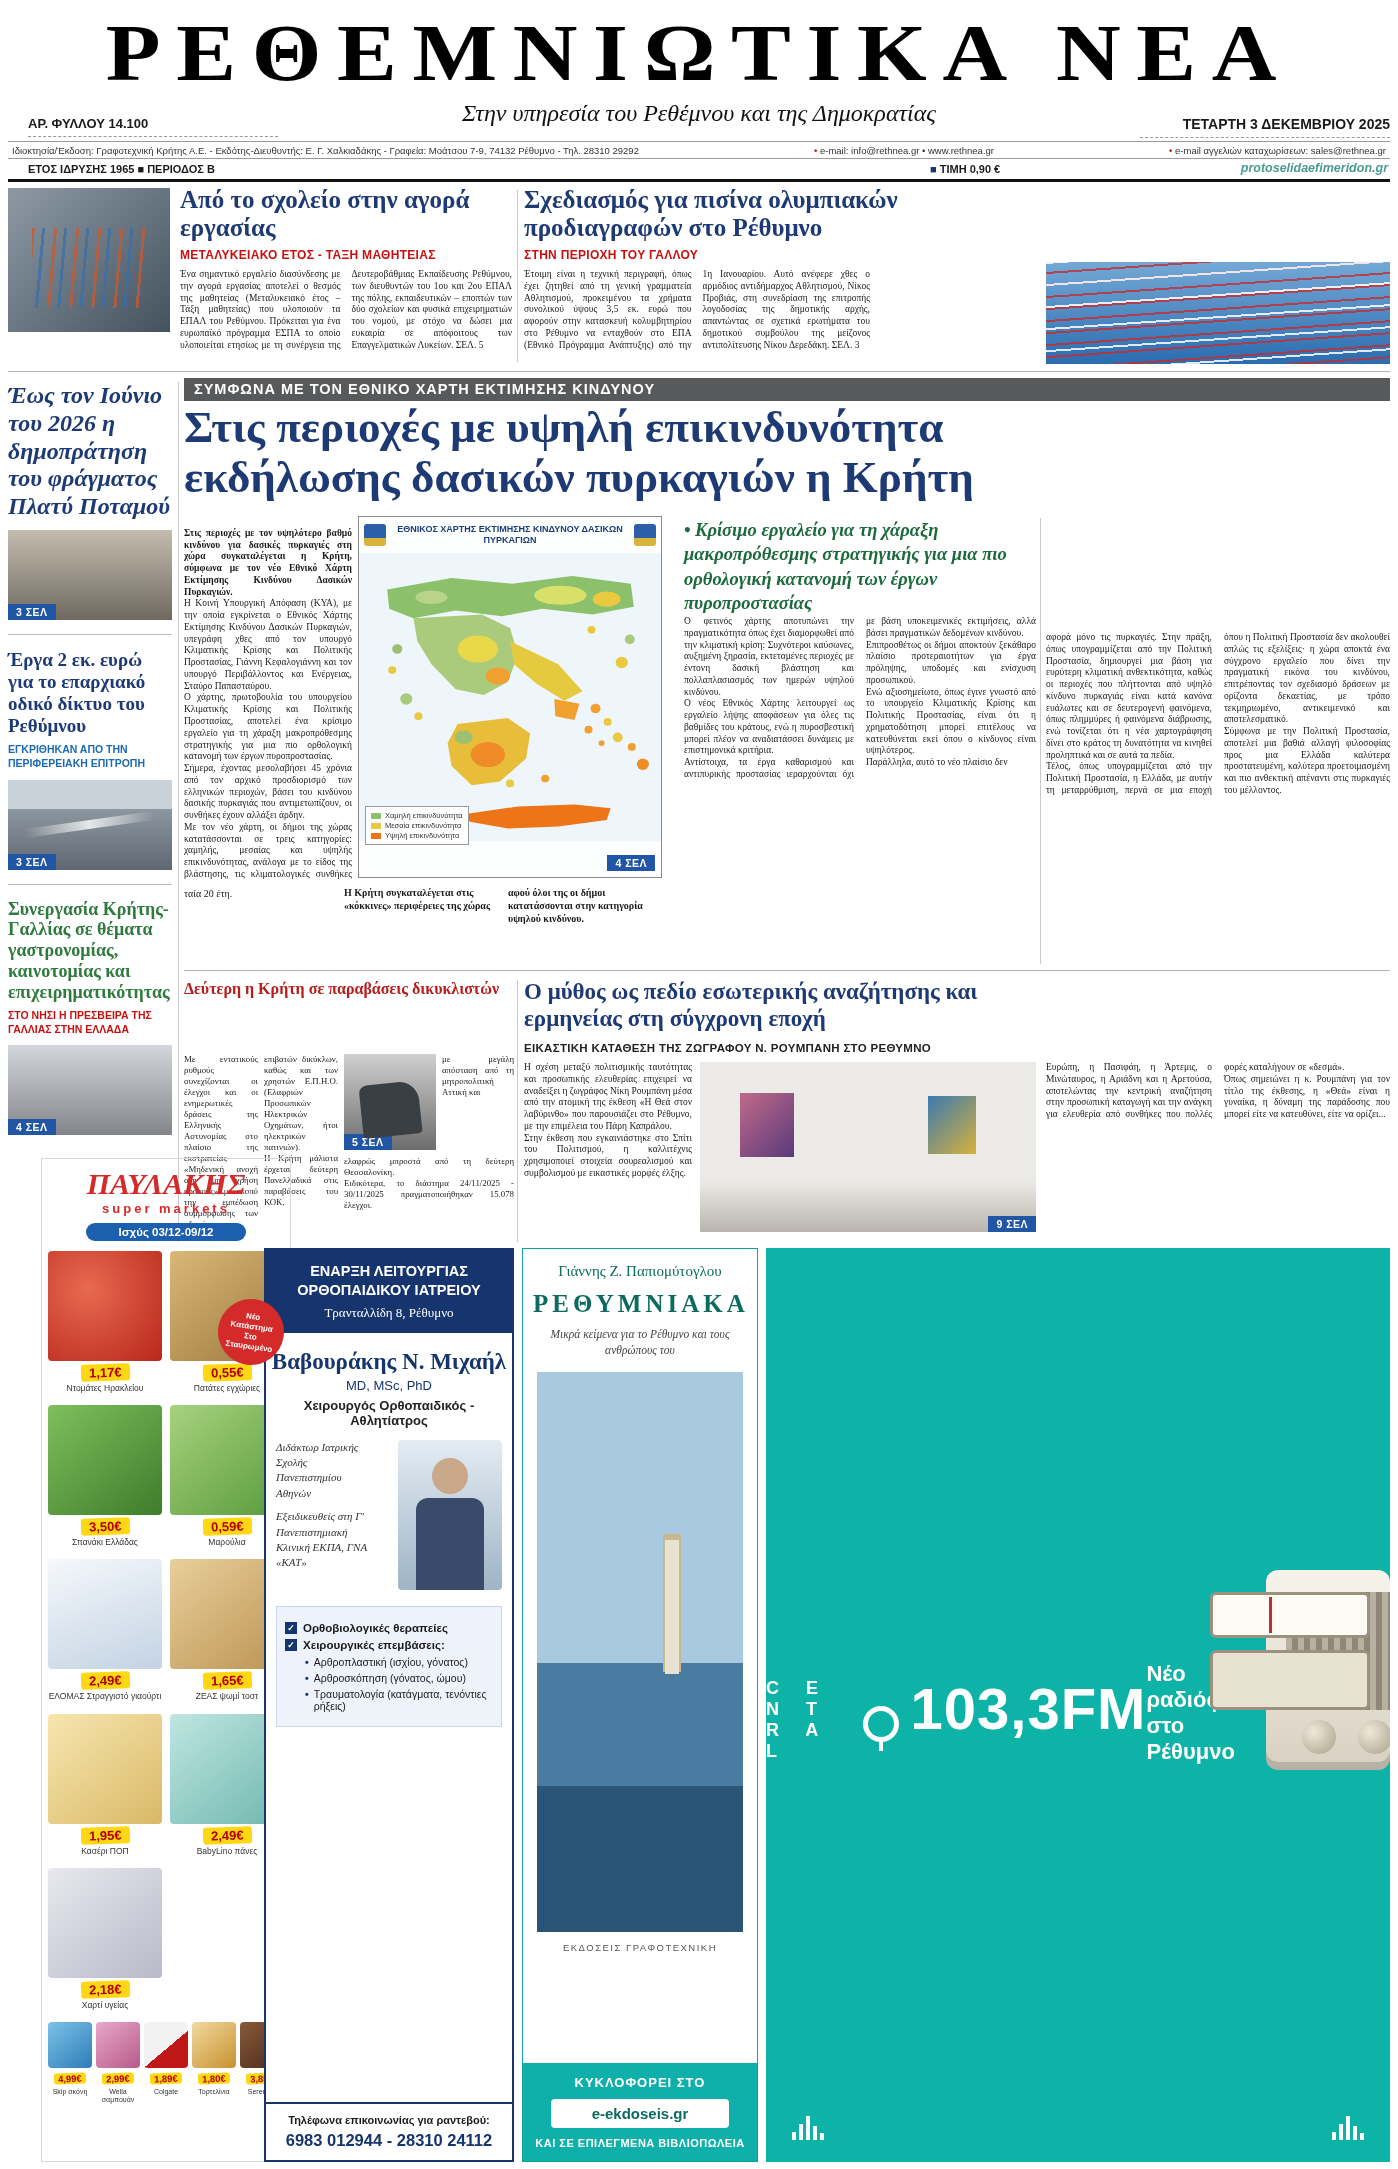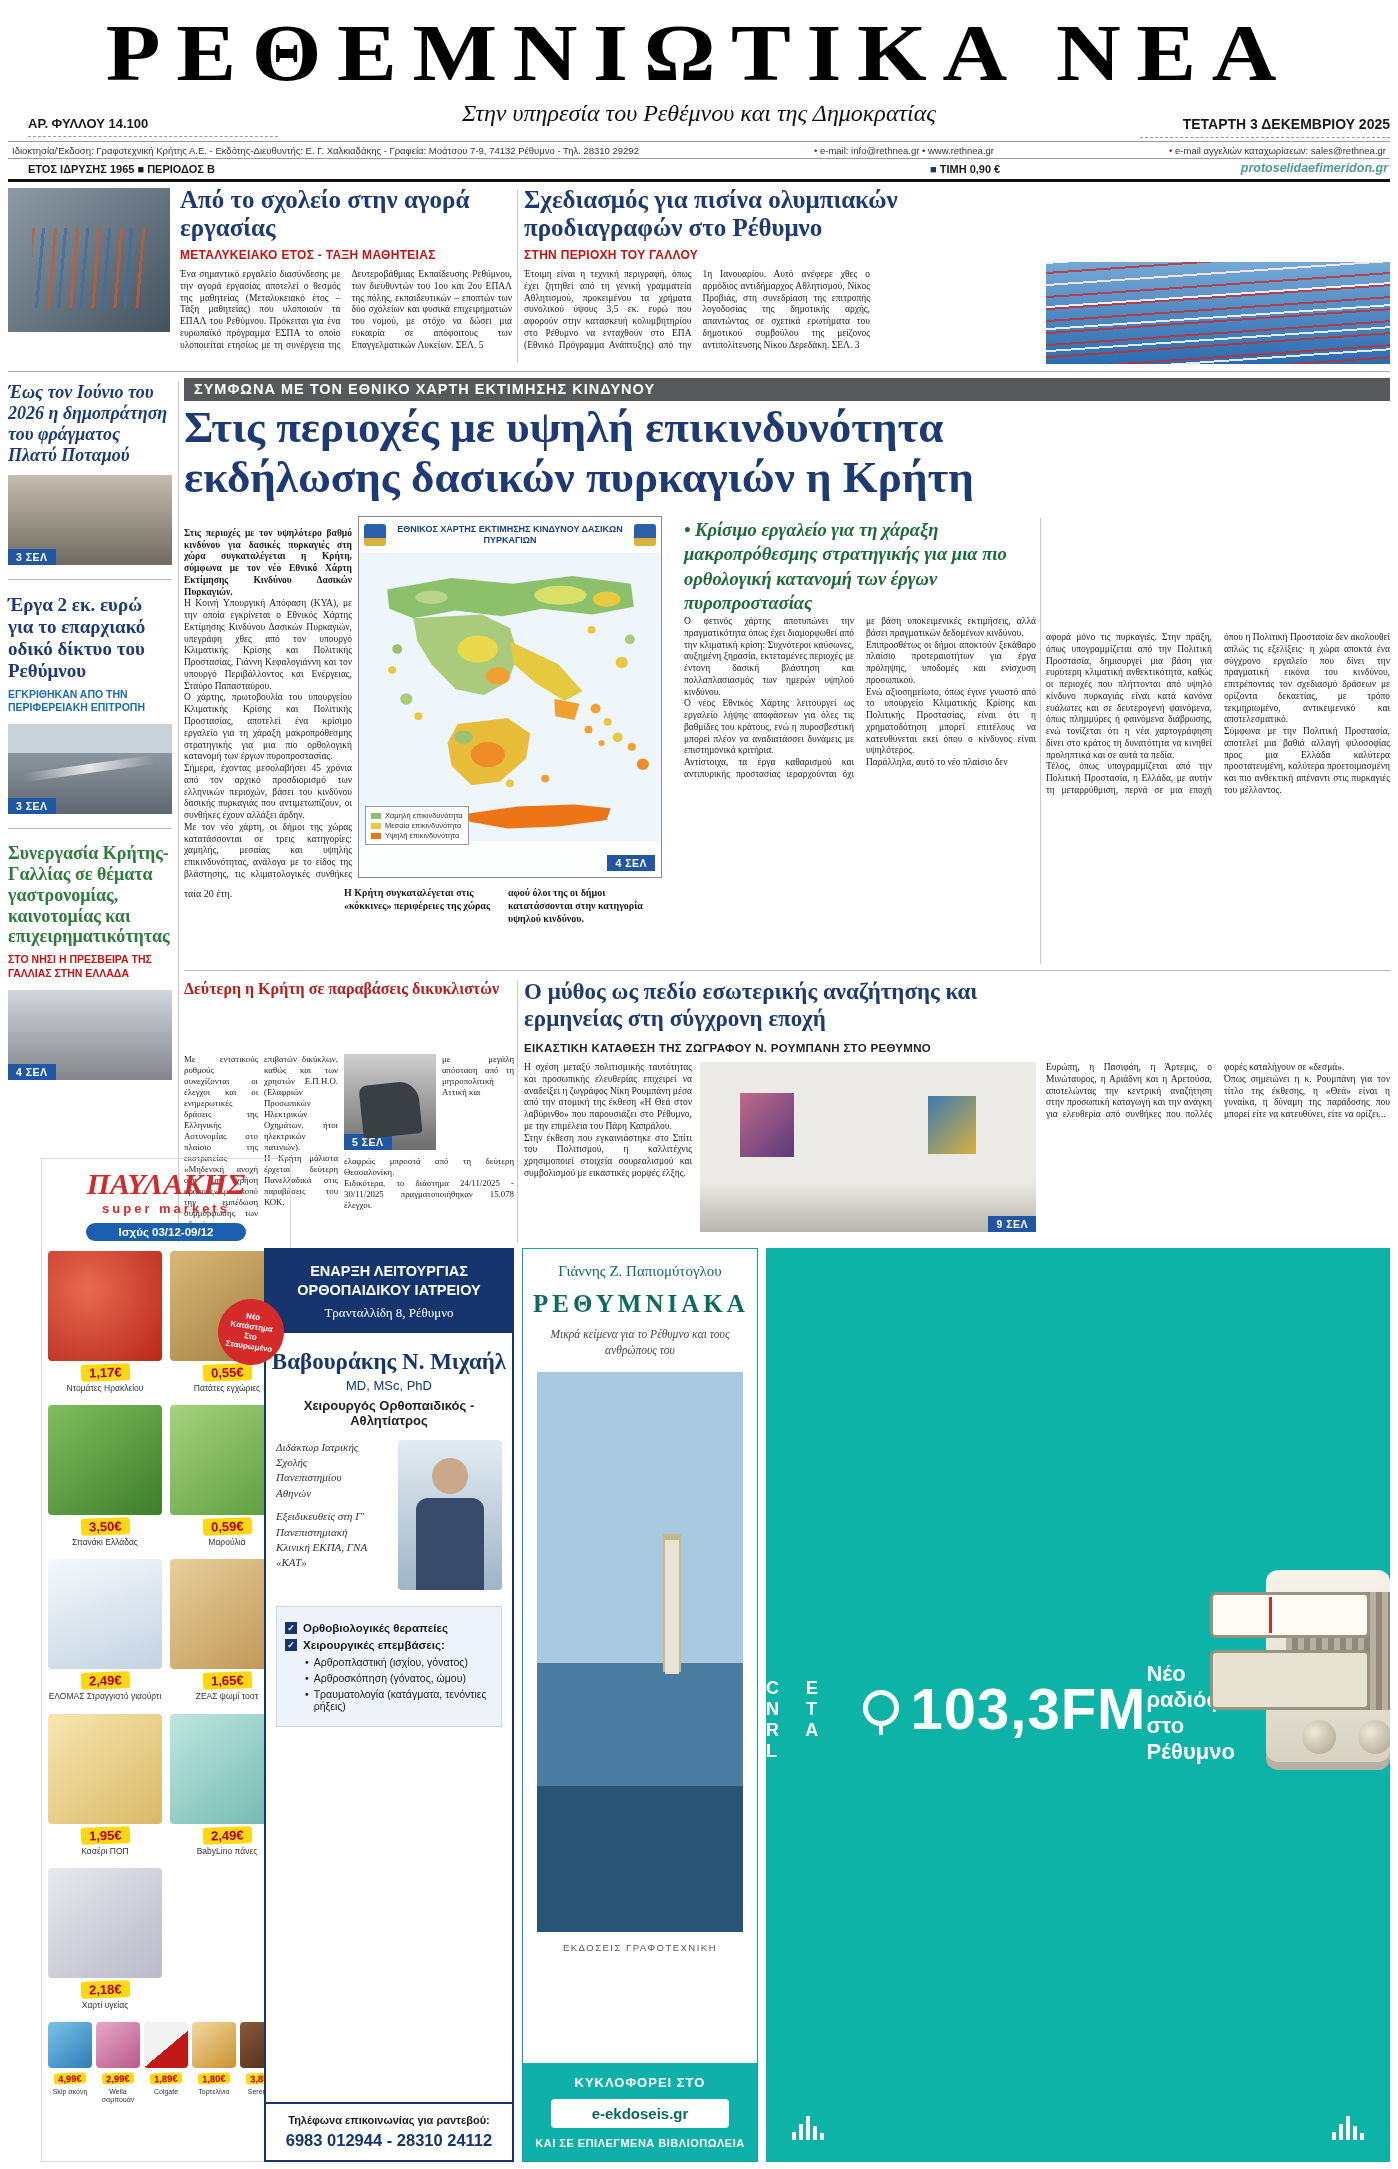--- a/index.html
+++ b/index.html
@@ -57,21 +57,21 @@
     background:repeating-linear-gradient(95deg,#c85a30 0 3px,transparent 3px 10px,#3a6fa8 10px 13px,transparent 13px 22px); }
   #photo-pool { left:1046px; top:262px; width:344px; height:102px;
     background:
       repeating-linear-gradient(176deg, rgba(255,255,255,.85) 0 2px, transparent 2px 22px),
       repeating-linear-gradient(176deg, rgba(198,44,44,.8) 10px 12px, transparent 12px 22px),
       linear-gradient(180deg,#74a9d6,#2b6cb0); }
 
   
   #sidebar { position:absolute; left:8px; top:382px; width:164px; }
   .sb-h { font-weight:bold; line-height:1.16; }
-  .sb-h.dam { font-size:18px; font-style:italic; color:#1e3a75; }
+  .sb-h.dam { font-size:24px; font-style:italic; color:#1e3a75; }
   .sb-h.roads { font-size:19px; color:#1e3a75; }
   .sb-h.france { font-size:18px; color:#2f7a3d; }
   .sb-k { margin-top:6px; font:bold 10.5px "Liberation Sans",sans-serif; line-height:1.3; }
   .sb-k.blue { color:#1b6ab4; } .sb-k.red { color:#c81010; }
   .sb-photo { position:relative; margin-top:9px; height:90px; }
   .sb-div { border-bottom:1px solid #bbb; margin:14px 0; }
   .ph-dam { background:linear-gradient(180deg,#c4bcae,#6f695f); }
   .ph-road { background:linear-gradient(180deg,#c8d2d8 0 32%,#8d979f 32%,#5f6870); }
   .ph-road::after { content:""; position:absolute; left:10%; top:45%; width:80%; height:10%;
     background:linear-gradient(90deg,transparent,rgba(255,255,255,.8),transparent); transform:rotate(-8deg); }
@@ -218,21 +218,21 @@
   .bk-foot { margin-top:auto; background:#0fb0a9; padding:12px 8px; text-align:center; color:#fff; }
   .bk-avail1 { font:bold 13px "Liberation Sans",sans-serif; letter-spacing:1px; }
   .bk-site { margin:9px auto; width:178px; background:#fff; color:#0c6b5f;
     font:bold 15px "Liberation Sans",sans-serif; padding:6px 0; border-radius:4px; }
   .bk-avail2 { font:bold 11px "Liberation Sans",sans-serif; letter-spacing:.5px; }
 
   
   #ad-radio { position:absolute; left:766px; top:1248px; width:624px; height:914px;
     background:#0db3a7; overflow:hidden; display:flex; flex-direction:row; align-items:center; }
   .rd-brand { margin-top:30px; color:#fff; font:600 18px "Liberation Sans",sans-serif; letter-spacing:11px; }
-  .rd-freq-row { display:flex; align-items:center; gap:12px; margin-top:6px; }
+  .rd-freq-row { display:flex; align-items:flex-end; gap:12px; margin-top:6px; }
   .rd-icon { width:36px; height:36px; border:5px solid #fff; border-radius:50%; position:relative; }
   .rd-icon::after { content:""; position:absolute; left:11px; top:26px; width:4px; height:14px; background:#fff; }
   .rd-freq { color:#fff; font:bold 58px "Liberation Sans",sans-serif; letter-spacing:1px; }
   .rd-tag { color:#fff; font:bold 22px "Liberation Sans",sans-serif; margin-top:16px; }
   .rd-waves { flex:1; width:100%; }
   .rd-radio { position:relative; width:330px; height:200px; margin-bottom:70px; }
   .r-body { position:absolute; inset:0; background:linear-gradient(180deg,#f7f3ea,#d8d1c2);
     border-radius:12px; box-shadow:inset 0 -8px 0 rgba(0,0,0,.15); }
   .r-speaker { position:absolute; left:20px; top:22px; width:118px; height:118px; border-radius:8px;
     background:repeating-linear-gradient(90deg,#b8b0a0 0 6px,#8f8878 6px 12px); }

